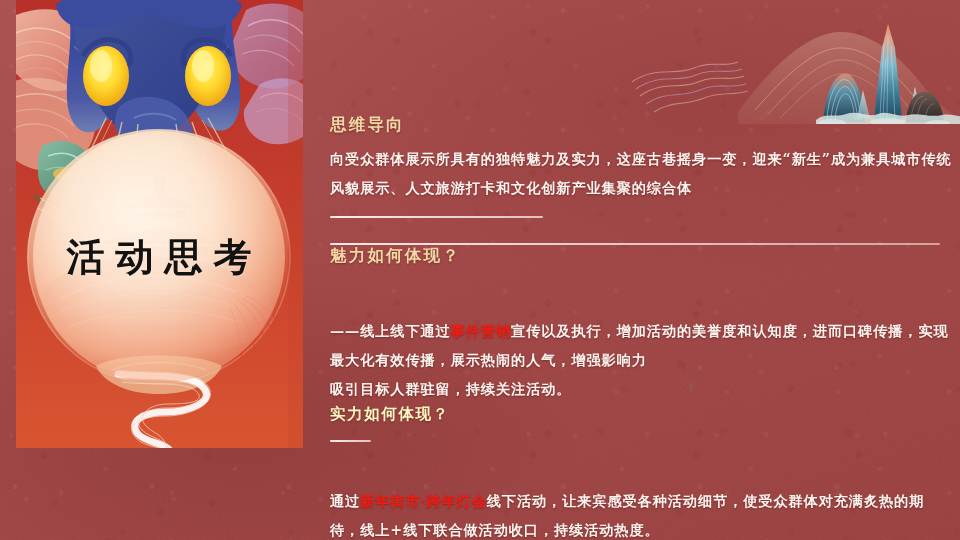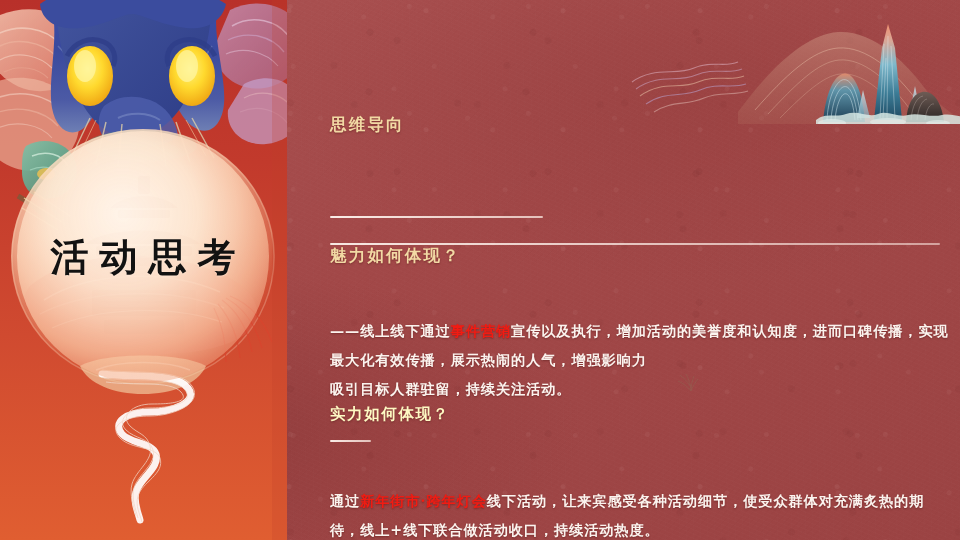--- a/index.html
+++ b/index.html
@@ -47,21 +47,21 @@
       repeating-linear-gradient(23deg, rgba(255,255,255,.035) 0 1px, transparent 1px 4px),
       repeating-linear-gradient(-47deg, rgba(60,12,12,.045) 0 1px, transparent 1px 5px),
       repeating-linear-gradient(88deg, rgba(255,255,255,.022) 0 1px, transparent 1px 7px);
   }
 
   
   .mountain-art { position:absolute; left:620px; top:-6px; width:345px; height:130px; }
 
   
   .left-panel {
-    position:absolute; left:0; top:0; width:287px; height:540px;
+    position:absolute; left:16px; top:0; width:287px; height:448px;
     overflow:hidden;
     background:linear-gradient(177deg,#B9302A 0%,#C0362C 26%,#CE4830 58%,#D9562F 82%,#DE5C30 100%);
     text-align:right;
   }
   .lp-svg { position:absolute; left:0; top:0; width:287px; height:540px; }
 
   .title-orb {
     position:absolute; left:17px; top:131px; width:252px; height:252px;
     border-radius:50%;
     background:
@@ -419,20 +419,21 @@
     </svg>
 
     <div class="title-orb"></div>
     <div class="panel-title">活动思考</div>
   </div>
 
   <div class="content">
 
     <div class="eyebrow" id="eyebrow-1">思维导向</div>
 
+    <div class="para" id="para-intro">向受众群体展示所具有的独特魅力及实力，这座古巷摇身一变，迎来“新生”成为兼具城市传统风貌展示、人文旅游打卡和文化创新产业集聚的综合体</div>
 
     <div class="rule" id="rule-short"></div>
     <div class="rule" id="rule-long"></div>
 
     <div class="eyebrow" id="eyebrow-2">魅力如何体现？</div>
 
     <div class="para" id="para-extra">吸引目标人群驻留，持续关注活动。</div>
 
     <div class="para" id="para-charm">
       <span>——线上线下通过</span><span class="hl">事件营销</span><span>宣传以及执行，增加活动的美誉度和认知度，进而口碑传播，实现最大化有效传播，展示热闹的人气，增强影响力</span>

